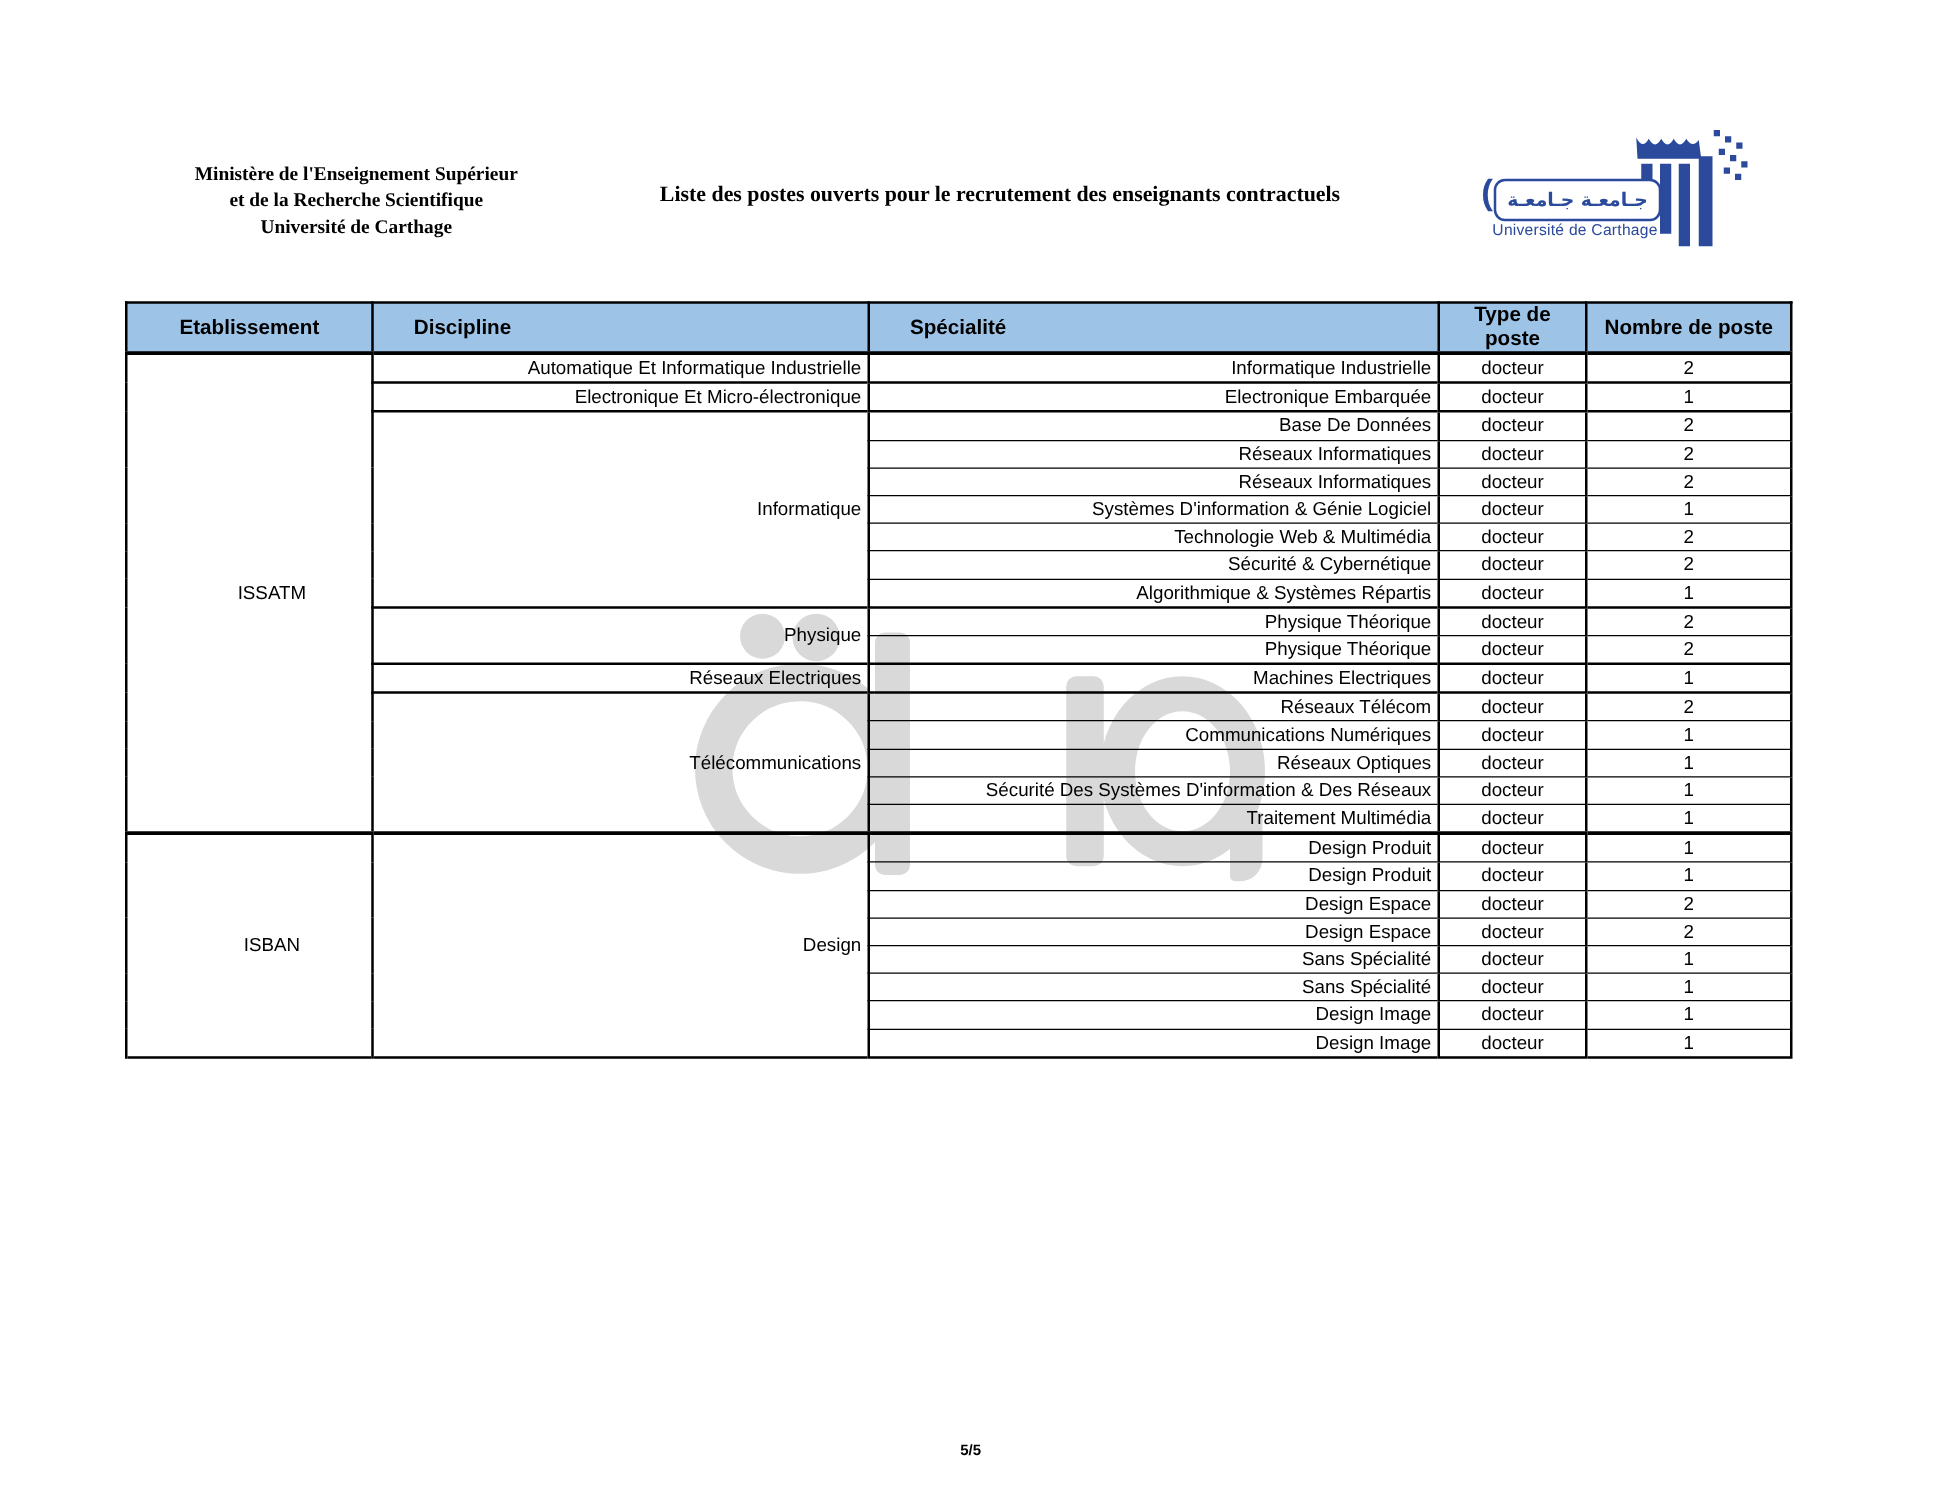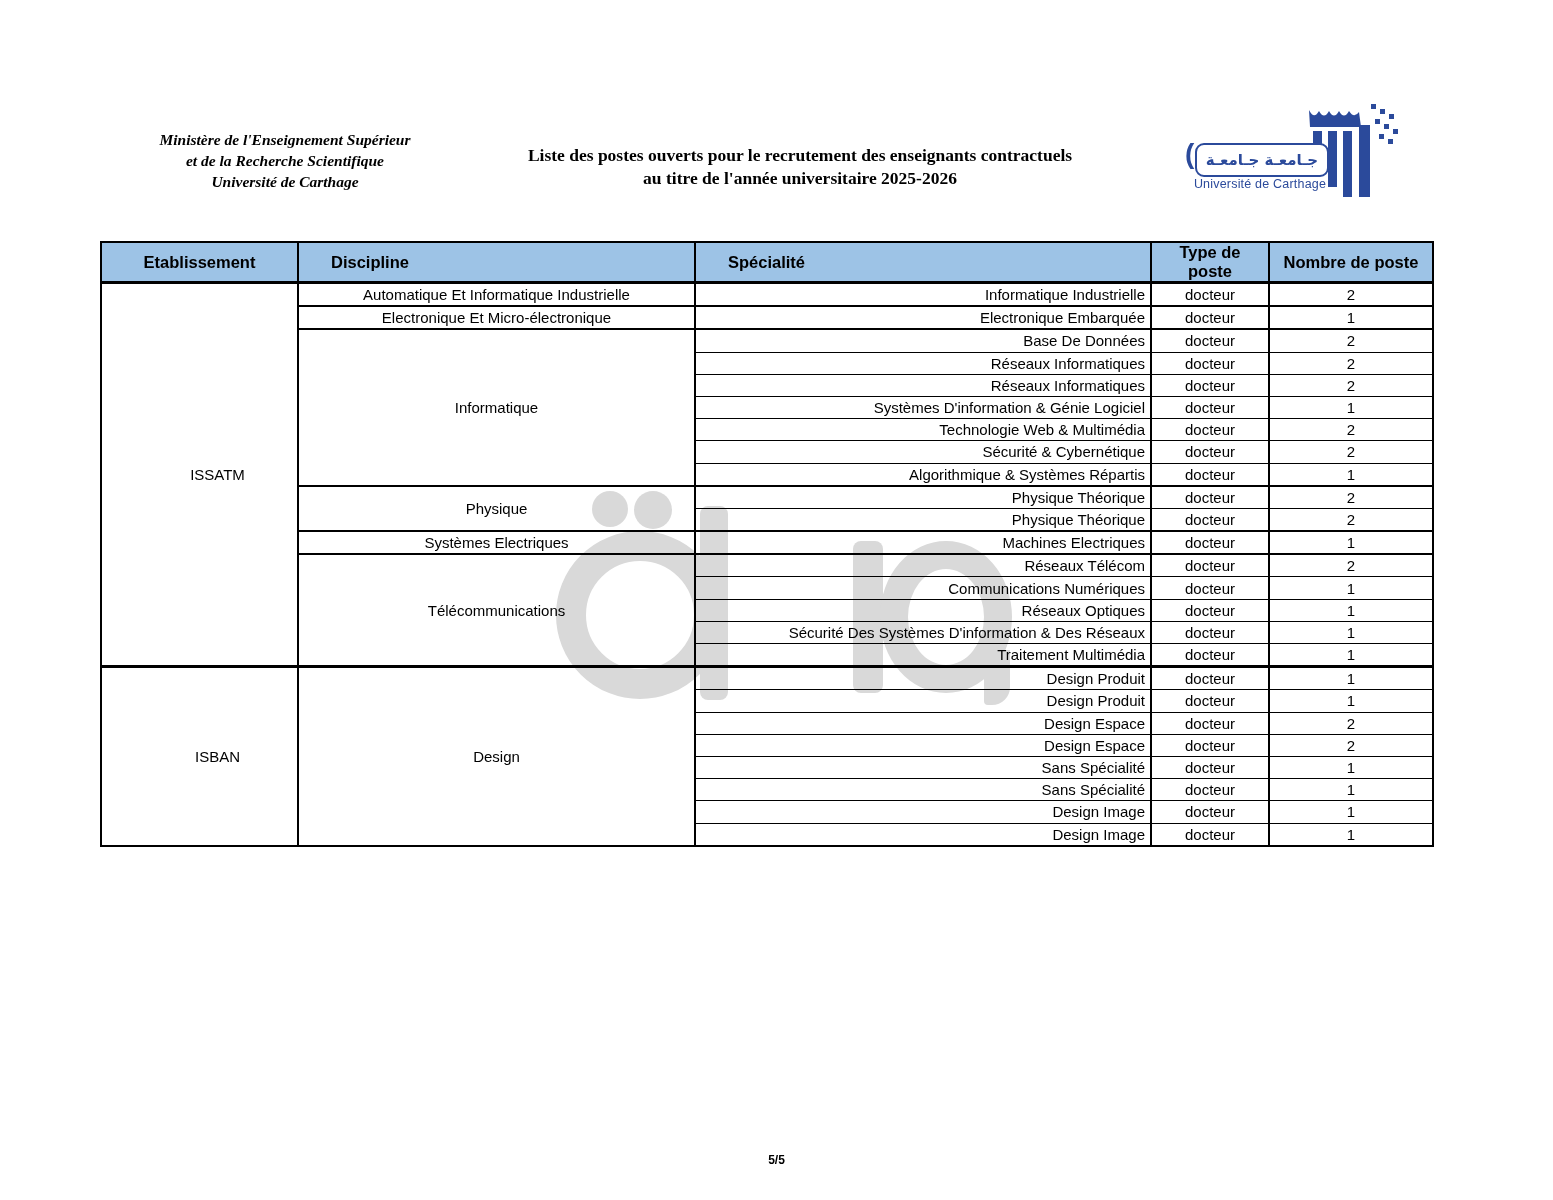--- a/index.html
+++ b/index.html
@@ -10,21 +10,21 @@
     overflow:hidden;
     font-family:"Liberation Sans", sans-serif;
     color:#000;
   }
 
   
   .ministry{
     position:absolute;left:120px;top:129px;width:330px;
     text-align:center;
     font-family:"Liberation Serif", serif;
-    font-weight:bold;font-size:15.5px;line-height:21px;font-style:italic;
+    font-weight:bold;font-size:15.5px;line-height:21px;
   }
   .doc-title{
     position:absolute;left:430px;top:144px;width:740px;
     text-align:center;
     font-family:"Liberation Serif", serif;
     font-weight:bold;font-size:17.5px;line-height:23px;
   }
 
   
   .logo{position:absolute;left:1185px;top:98px;width:215px;height:105px;}
@@ -74,21 +74,21 @@
   td{
     border-left:2px solid #000;border-right:2px solid #000;
     border-top:1px solid #000;border-bottom:1px solid #000;
     height:21.2px;
     font-size:15px;
     padding:0 5px;
     vertical-align:middle;
     overflow:hidden;white-space:nowrap;
   }
   td.etab{text-align:center;padding-left:41px;}
-  td.disc{text-align:center;}
+  td.disc{text-align:right;}
   td.spec{text-align:right;}
   td.type{text-align:center;}
   td.num{text-align:center;}
   tr.group-start td{border-top:2px solid #000;}
   tr.estab-start td{border-top:3px solid #000;}
 
   
   .page-num{
     position:absolute;left:0;right:0;top:1137px;
     text-align:center;font-size:12px;font-weight:bold;margin-top:16px;
@@ -98,21 +98,20 @@
 <body>
 
 <div class="ministry">
   <div>Ministère de l'Enseignement Supérieur</div>
   <div>et de la Recherche Scientifique</div>
   <div>Université de Carthage</div>
 </div>
 
 <div class="doc-title">
   <div>Liste des postes ouverts pour le recrutement  des enseignants contractuels</div>
-  <div>au titre de l'année universitaire 2025-2026</div>
 </div>
 
 <div class="logo">
   <span class="paren">(</span>
   <div class="arabic-box">جـامعـة جـامعـة</div>
   <div class="french">Université de Carthage</div>
   <svg width="96" height="102" viewBox="0 0 96 102">
     <g fill="#2b4a9b">
 
       <path d="M6,10 Q11,20 16,11 Q21,20 26,11 Q31,20 36,11 Q41,20 46,11 Q51,19 56,12 L58,27 L7,27 Z"></path>
@@ -217,21 +216,21 @@
           <td class="spec">Physique Théorique</td>
           <td class="type">docteur</td>
           <td class="num">2</td>
         </tr>
         <tr>
           <td class="spec">Physique Théorique</td>
           <td class="type">docteur</td>
           <td class="num">2</td>
         </tr>
         <tr class="group-start">
-          <td class="disc">Systèmes Electriques</td>
+          <td class="disc">Réseaux Electriques</td>
           <td class="spec">Machines Electriques</td>
           <td class="type">docteur</td>
           <td class="num">1</td>
         </tr>
         <tr class="group-start">
           <td class="disc" rowspan="5">Télécommunications</td>
           <td class="spec">Réseaux Télécom</td>
           <td class="type">docteur</td>
           <td class="num">2</td>
         </tr>

